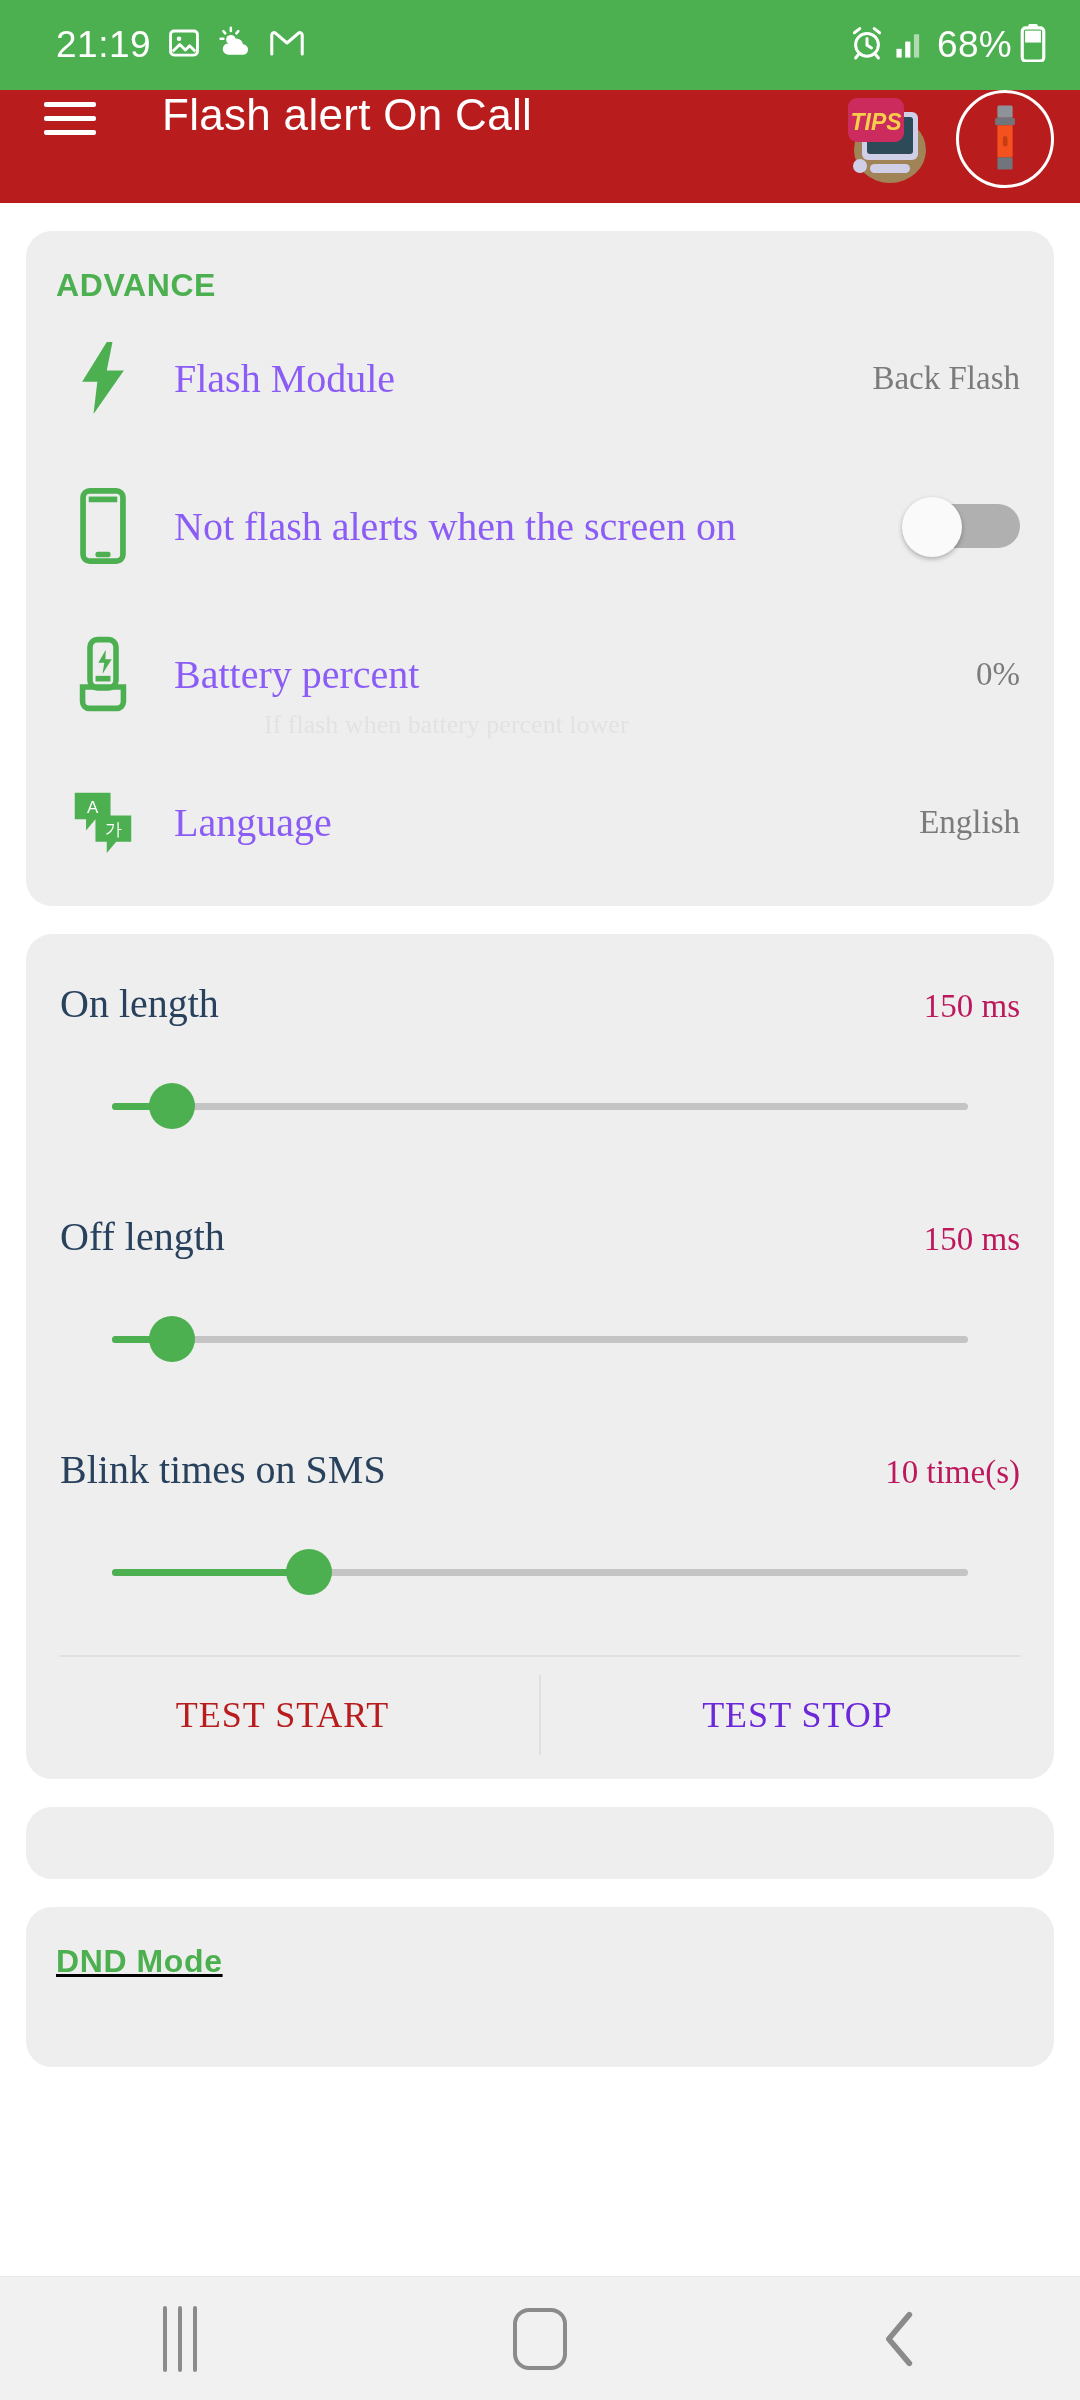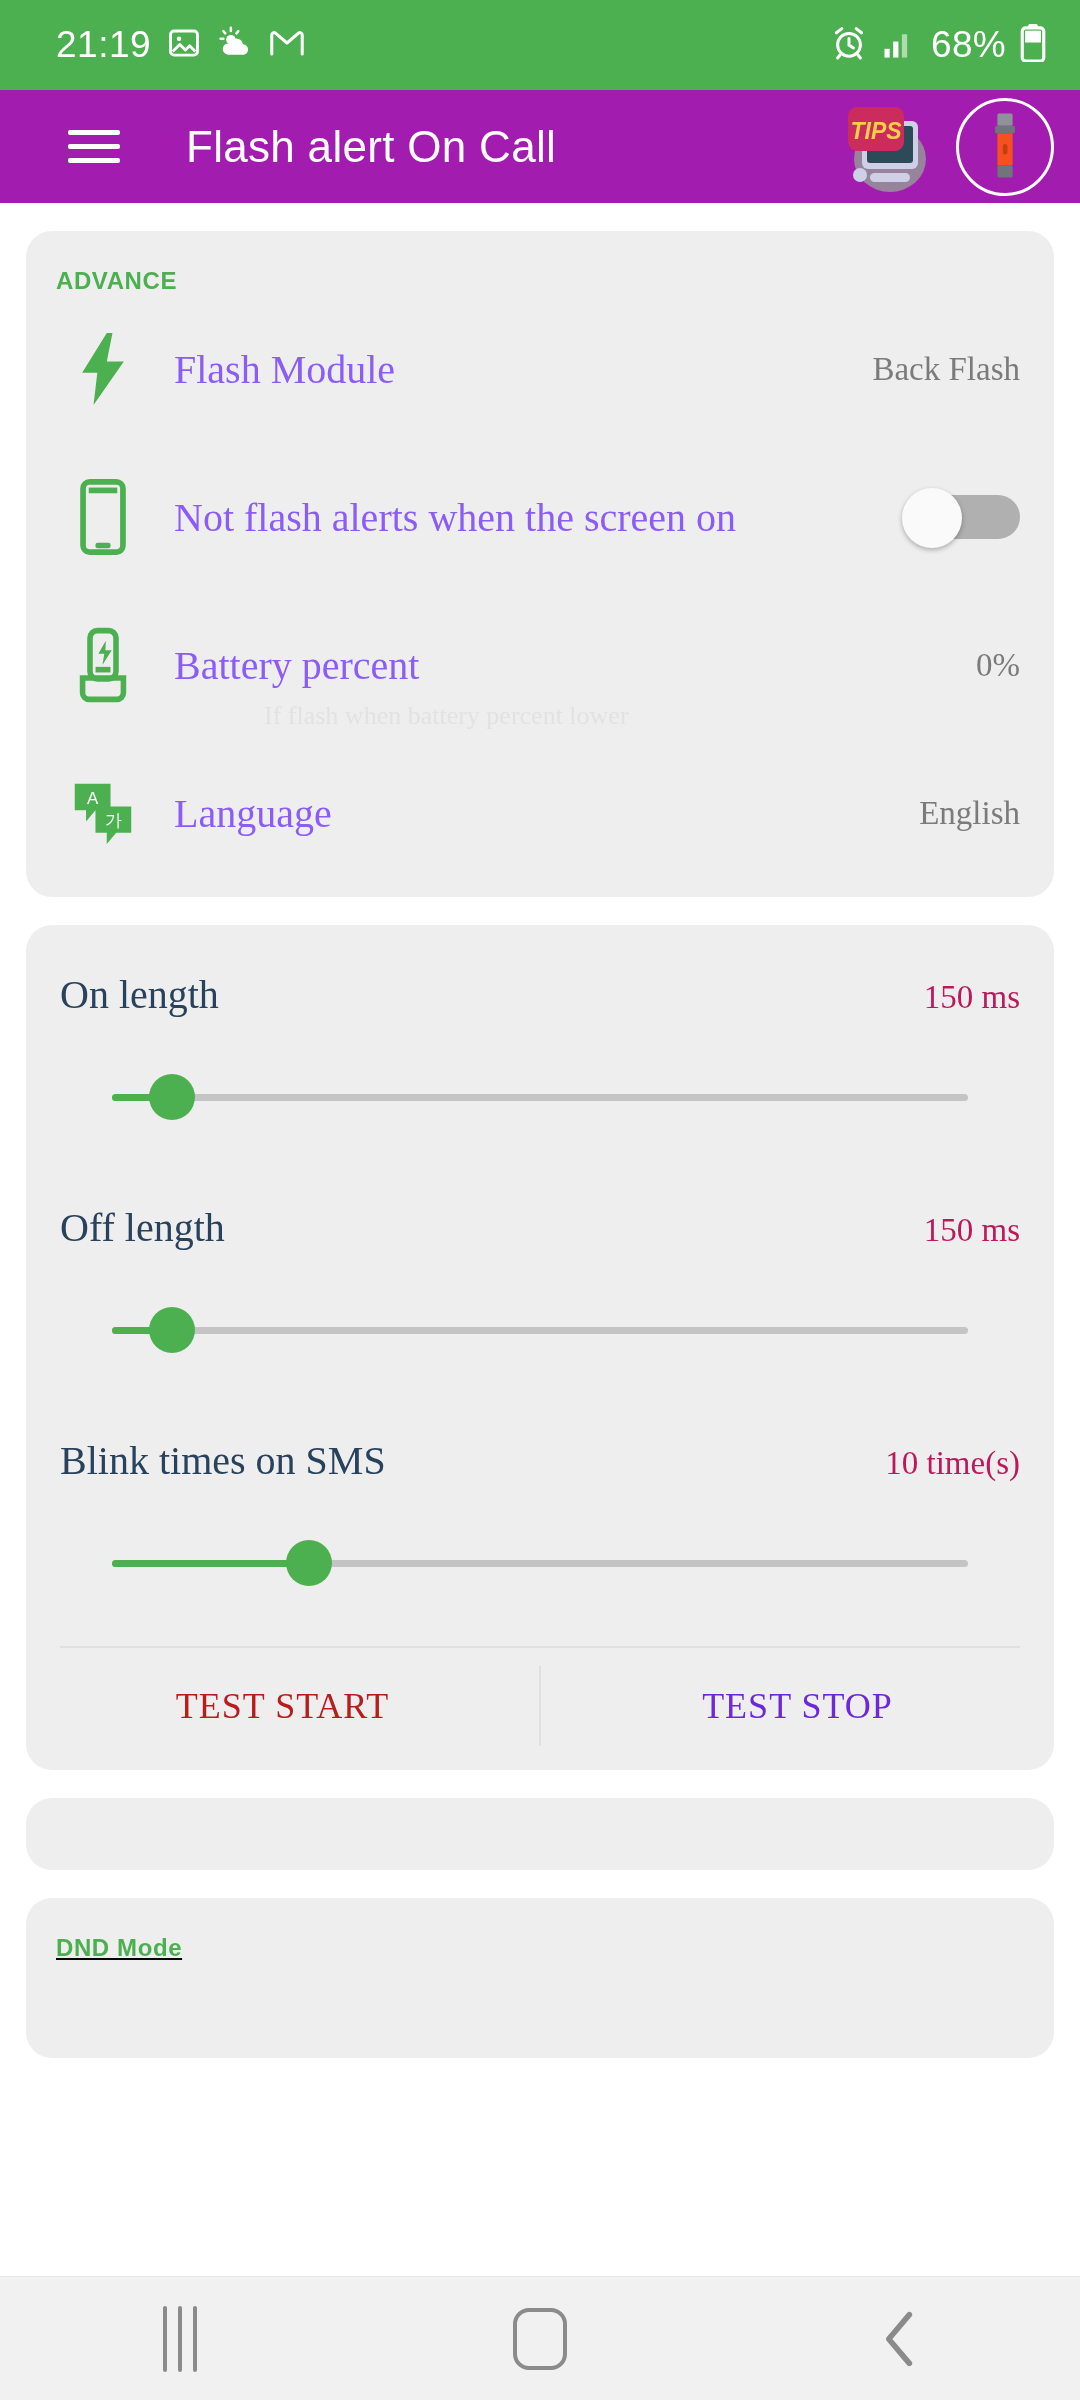--- a/index.html
+++ b/index.html
@@ -13,28 +13,28 @@
 
   
   .statusbar {
     height:90px; background:#4caf50;
     display:flex; align-items:center; justify-content:space-between;
     padding:0 34px 0 56px;
     font-family:"Liberation Sans", sans-serif;
   }
   .sb-left { display:flex; align-items:center; gap:16px; }
   .sb-time { color:#ffffff; font-size:37px; letter-spacing:.5px; }
-  .sb-right { display:flex; align-items:center; gap:14px; }
+  .sb-right { display:flex; align-items:center; gap:8px; }
   .sb-batt-text { color:#ffffff; font-size:37px; letter-spacing:.3px; }
 
   
   .appbar {
-    height:113px; background:#a21caf;
-    display:flex; align-items:center;
-    padding:0 26px 0 68px;
+    height:113px; background:#b91c1c;
+    display:flex; 
+    padding:0 26px 0 44px;
     font-family:"Liberation Sans", sans-serif;
   }
   .hamburger { width:56px; height:56px; display:flex; flex-direction:column;
                justify-content:center; gap:9px; cursor:pointer; }
   .hamburger span { display:block; height:5px; background:#fff; border-radius:2px; width:52px; }
   .appbar-title {
     color:#ffffff; font-size:44px; font-weight:400;
     margin-left:62px; flex:1; letter-spacing:.3px;
   }
   .tips-btn { width:108px; height:95px; display:flex; align-items:center; justify-content:center; }
@@ -43,21 +43,21 @@
 
   
   .content { position:absolute; top:203px; left:0; right:0; bottom:124px;
              background:#ffffff; overflow:hidden; }
   .card {
     background:#eeeeee; border-radius:26px;
     margin:28px 26px 0 26px;
     padding:0 0 10px 0;
   }
   .card-header {
-    color:#4caf50; font-weight:700; font-size:24px;
+    color:#4caf50; font-weight:700; font-size:32px;
     font-family:"Liberation Sans", sans-serif;
     letter-spacing:.6px;
     padding:36px 0 0 30px;
   }
 
   
   .row { display:flex; align-items:center; padding:0 34px 0 34px; min-height:148px; position:relative; }
   .row-icon { width:86px; display:flex; align-items:center; justify-content:center; flex-shrink:0; }
   .row-label { flex:1; font-size:40px; color:#8b5cf6; padding-left:28px; }
   .row-value { font-size:33px; color:#7b7b7b; padding-left:20px; white-space:nowrap; }

